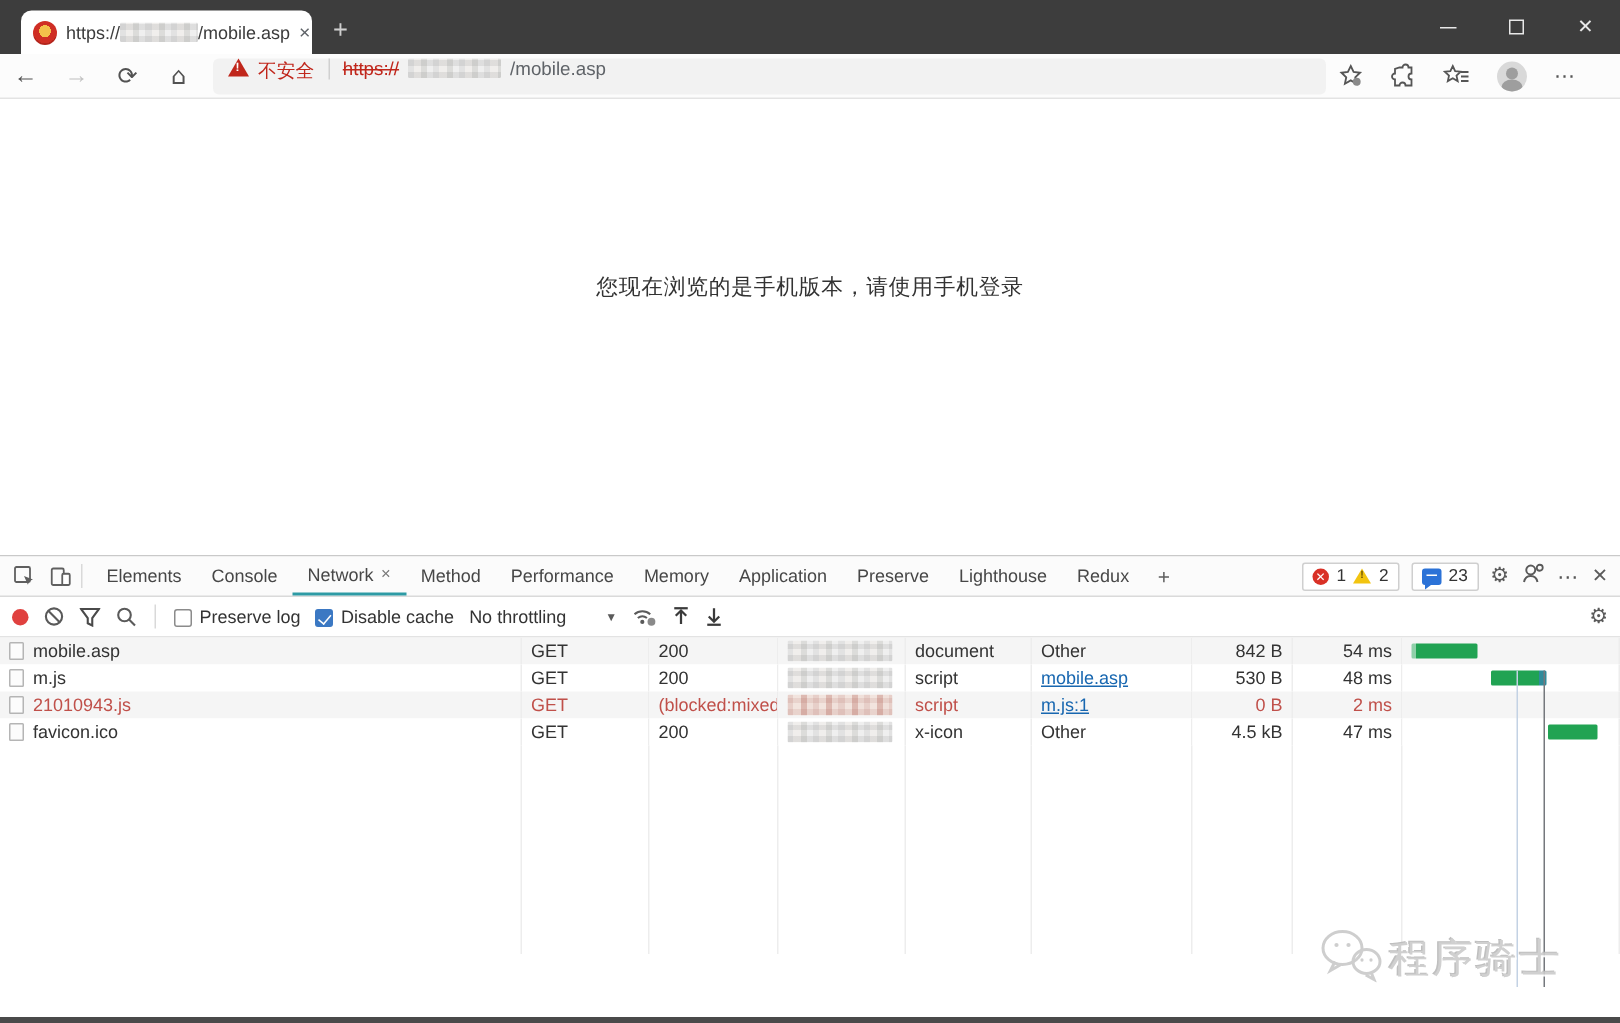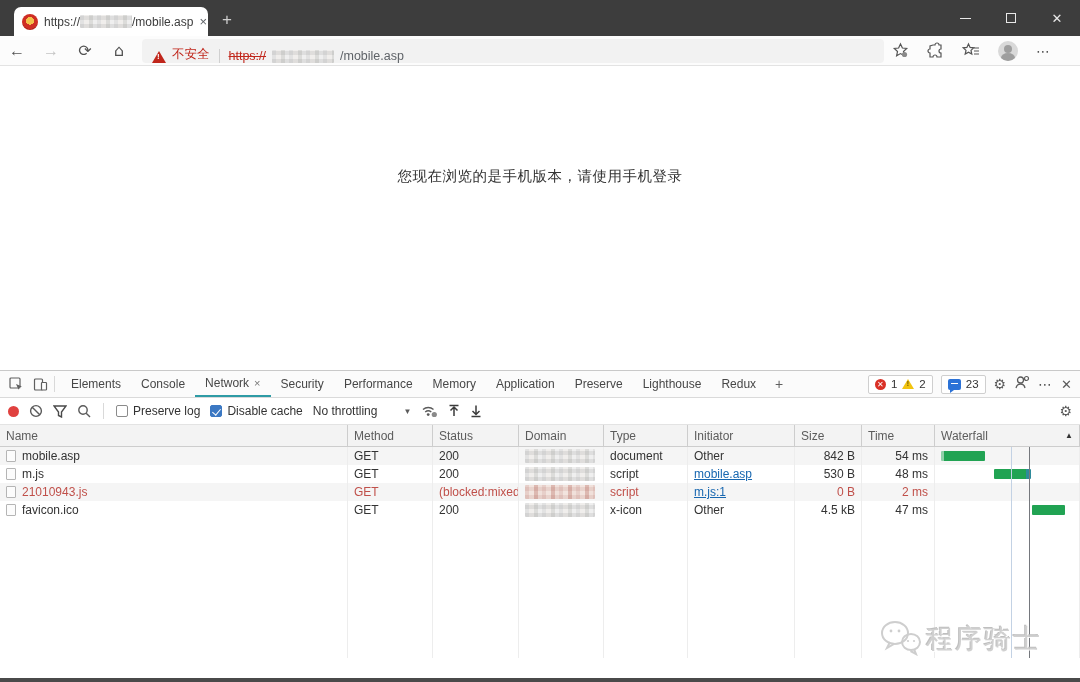--- a/index.html
+++ b/index.html
@@ -21,21 +21,21 @@
   .wc-min  .g { width:11px; height:1px; background:#e8e8e8; }
   .wc-max  .g { width:10px; height:10px; border:1px solid #e8e8e8; }
   .wc-close{ font-size:15px; }
 
   
   .toolbar { position:absolute; top:36px; left:0; right:0; height:30px; background:#fcfcfc;
              border-bottom:1px solid #e3e3e3; display:flex; align-items:center; }
   .navbtn { width:34px; text-align:center; font-size:16px; color:#525252; }
   .navbtn.disabled { color:#c3c3c3; }
   .addrbar { margin-left:6px; width:742px; height:24px; background:#f2f2f2; border-radius:4px;
-             display:flex; align-items:flex-end; padding:0 10px; gap:6px; font-size:12.5px; }
+             display:flex; align-items:flex-start; padding:0 10px; gap:6px; font-size:12.5px; }
   .warn-tri { width:0; height:0; border-left:7px solid transparent; border-right:7px solid transparent;
               border-bottom:12px solid #c0261b; position:relative; }
   .warn-tri:after { content:"!"; position:absolute; left:-2px; top:1px; color:#fff; font-size:8px; font-weight:bold; }
   .sec-label { color:#c0261b; font-size:12.5px; }
   .addr-div { width:1px; height:14px; background:#d0d0d0; margin:0 3px; }
   .scheme { color:#c0261b; text-decoration:line-through; }
   .url-path { color:#5f6368; }
   .tb-right { display:flex; align-items:center; margin-left:8px; gap:18px; color:#555; }
   .tb-icon svg { display:block; }
   .avatar { width:20px; height:20px; border-radius:50%; background:#d9d9d9; position:relative; overflow:hidden; }
@@ -46,21 +46,21 @@
   
   .mosaic { display:inline-block; height:13px; vertical-align:-2px; border-radius:1px;
     background-image:
       repeating-linear-gradient(0deg, rgba(120,120,120,.14) 0 4px, rgba(255,255,255,0) 4px 8px),
       repeating-linear-gradient(90deg, #e2e2e2 0 4px, #f0eeec 4px 9px, #dcdcda 9px 13px, #efefef 13px 17px); }
   .mosaic.red { background-image:
       repeating-linear-gradient(0deg, rgba(150,60,50,.10) 0 4px, rgba(255,255,255,0) 4px 8px),
       repeating-linear-gradient(90deg, #e7cfc9 0 4px, #f2e4de 4px 9px, #ddb9b1 9px 13px, #f0e0da 13px 17px); }
 
   
-  .page { position:absolute; top:67px; left:0; right:0; height:303px; background:#fff; }
+  .page { position:absolute; top:82px; left:0; right:0; height:303px; background:#fff; }
   .page-msg { position:absolute; top:100px; left:0; right:0; text-align:center;
               font-size:14.5px; color:#333; letter-spacing:.5px; }
 
   
   .devtools { position:absolute; top:370px; left:0; right:0; height:308px; background:#fff;
               border-top:1px solid #c9c9c9; font-size:12px; color:#454545; }
   .dt-tabbar { height:27px; display:flex; align-items:center; background:#fbfbfb; border-bottom:1px solid #dadada; }
   .dt-lefticons { display:flex; align-items:center; padding:0 4px; }
   .dt-lefticons .ico { width:24px; height:24px; display:flex; align-items:center; justify-content:center; color:#5f5f5f; }
   .dt-sep { width:1px; height:16px; background:#d9d9d9; margin:0 2px; }
@@ -80,21 +80,21 @@
   .issue-flag:before { content:""; position:absolute; left:2px; bottom:-3px; border-left:4px solid #2b72d7;
               border-bottom:3px solid transparent; }
   .issue-flag:after { content:""; position:absolute; left:3px; top:4px; width:7px; height:1.5px; background:#fff; }
   .gear { font-family:"DejaVu Sans",sans-serif; font-size:14px; color:#5a5a5a; }
   .dt-x { font-size:13px; color:#5a5a5a; }
 
   .dt-toolbar { height:27px; display:flex; align-items:center; gap:10px; padding:0 8px;
                 background:#fff; border-bottom:1px solid #e3e3e3; }
   .rec-dot { width:11px; height:11px; border-radius:50%; background:#e0413f; }
   .ticon { color:#5a5a5a; display:flex; align-items:center; }
-  .cbrow { display:flex; align-items:center; gap:5px; white-space:nowrap; color:#333; }
+  .cbrow { display:flex; align-items:flex-end; gap:5px; white-space:nowrap; color:#333; }
   .cb { width:12px; height:12px; border:1px solid #8b8b8b; border-radius:2px; background:#fff; }
   .cb.checked { background:#3b78c3; border-color:#3b78c3; position:relative; }
   .cb.checked:after { content:""; position:absolute; left:2.5px; top:1px; width:4px; height:7px;
                       border:solid #fff; border-width:0 1.5px 1.5px 0; transform:rotate(40deg); }
   .throttle { display:flex; align-items:center; color:#333; }
   .dd-arrow { margin-left:26px; font-size:8px; color:#5a5a5a; }
   .dt-toolbar .spacer { flex:1; }
 
   
   .dt-grid { position:relative; height:233px; overflow:hidden; }
@@ -222,21 +222,21 @@
             <span>Elements</span>
           </div>
           <div class="dt-tab">
             <span>Console</span>
           </div>
           <div class="dt-tab active">
             <span>Network</span>
             <span class="tclose">×</span>
           </div>
           <div class="dt-tab">
-            <span>Security</span>
+            <span>Method</span>
           </div>
           <div class="dt-tab">
             <span>Performance</span>
           </div>
           <div class="dt-tab">
             <span>Memory</span>
           </div>
           <div class="dt-tab">
             <span>Application</span>
           </div>
@@ -324,31 +324,20 @@
         <svg width="12" height="14" viewBox="0 0 12 14">
             <path d="M6 1.5v9M2.5 7L6 10.5 9.5 7" fill="none" stroke="#3a3a3a" stroke-width="1.5"></path>
             <path d="M1.5 12.5h9" stroke="#3a3a3a" stroke-width="1.5"></path>
           </svg>
       </span>
       <span class="spacer"></span>
       <span class="gear">⚙</span>
     </div>
 
     <div class="dt-grid">
-      <div class="gridrow" id="grid-header">
-          <div class="hcell">Name</div>
-          <div class="hcell">Method</div>
-          <div class="hcell">Status</div>
-          <div class="hcell">Domain</div>
-          <div class="hcell">Type</div>
-          <div class="hcell">Initiator</div>
-          <div class="hcell">Size</div>
-          <div class="hcell">Time</div>
-          <div class="hcell">Waterfall<span class="sort">▲</span></div>
-        </div>
       <div id="grid-rows">
           <div class="gridrow r-odd">
             <div class="dcell"><span class="doc-ic"></span>mobile.asp</div>
             <div class="dcell">GET</div>
             <div class="dcell">200</div>
             <div class="dcell">
               <span class="mosaic" style="width: 70px; height: 14px;"></span>
             </div>
             <div class="dcell">document</div>
             <div class="dcell">Other</div>

